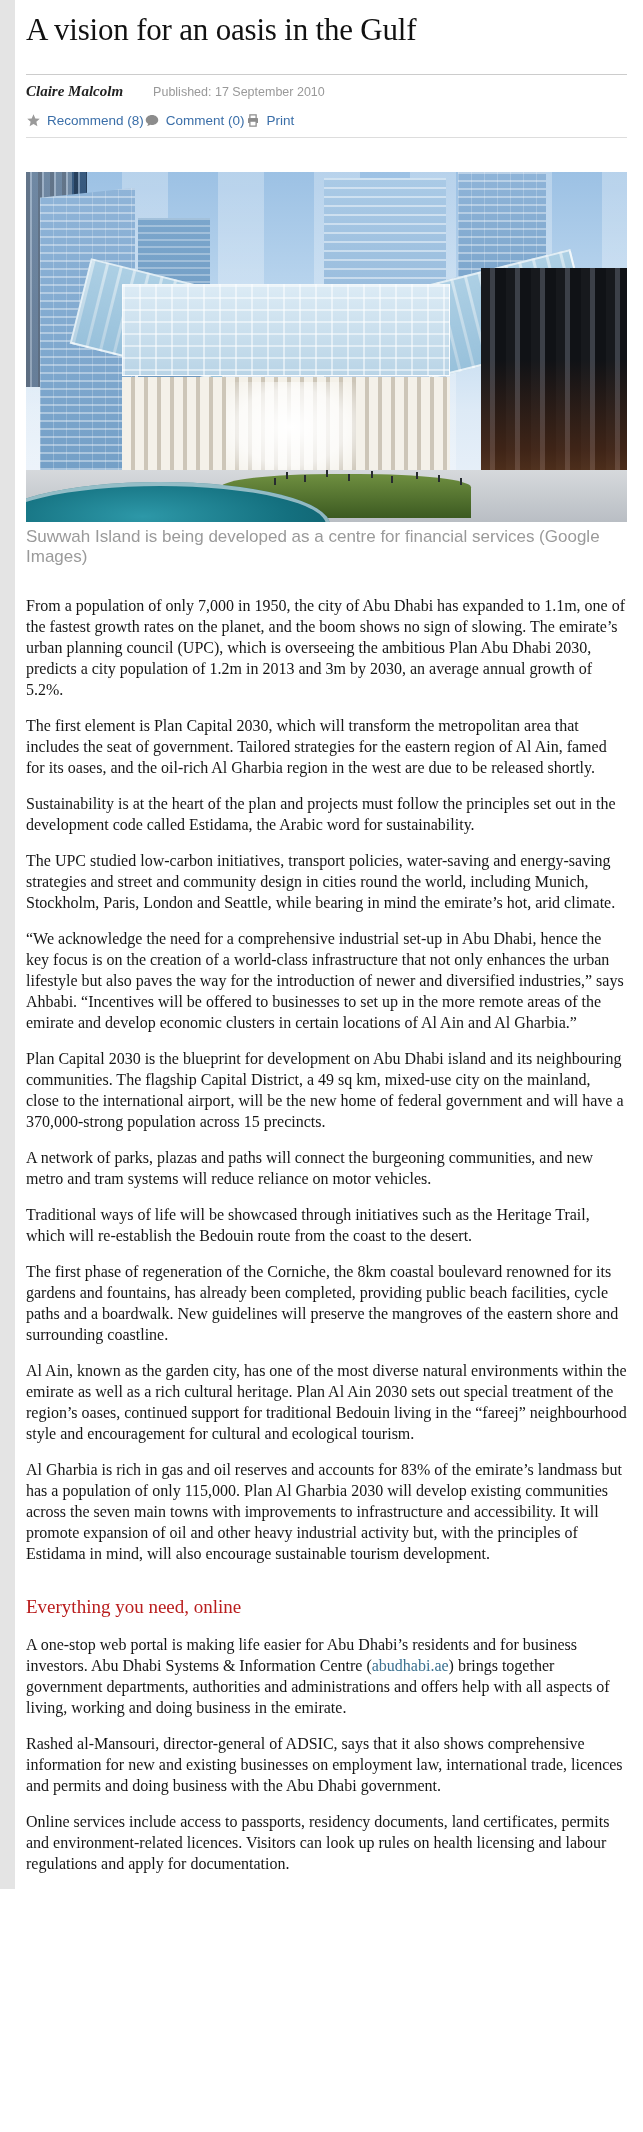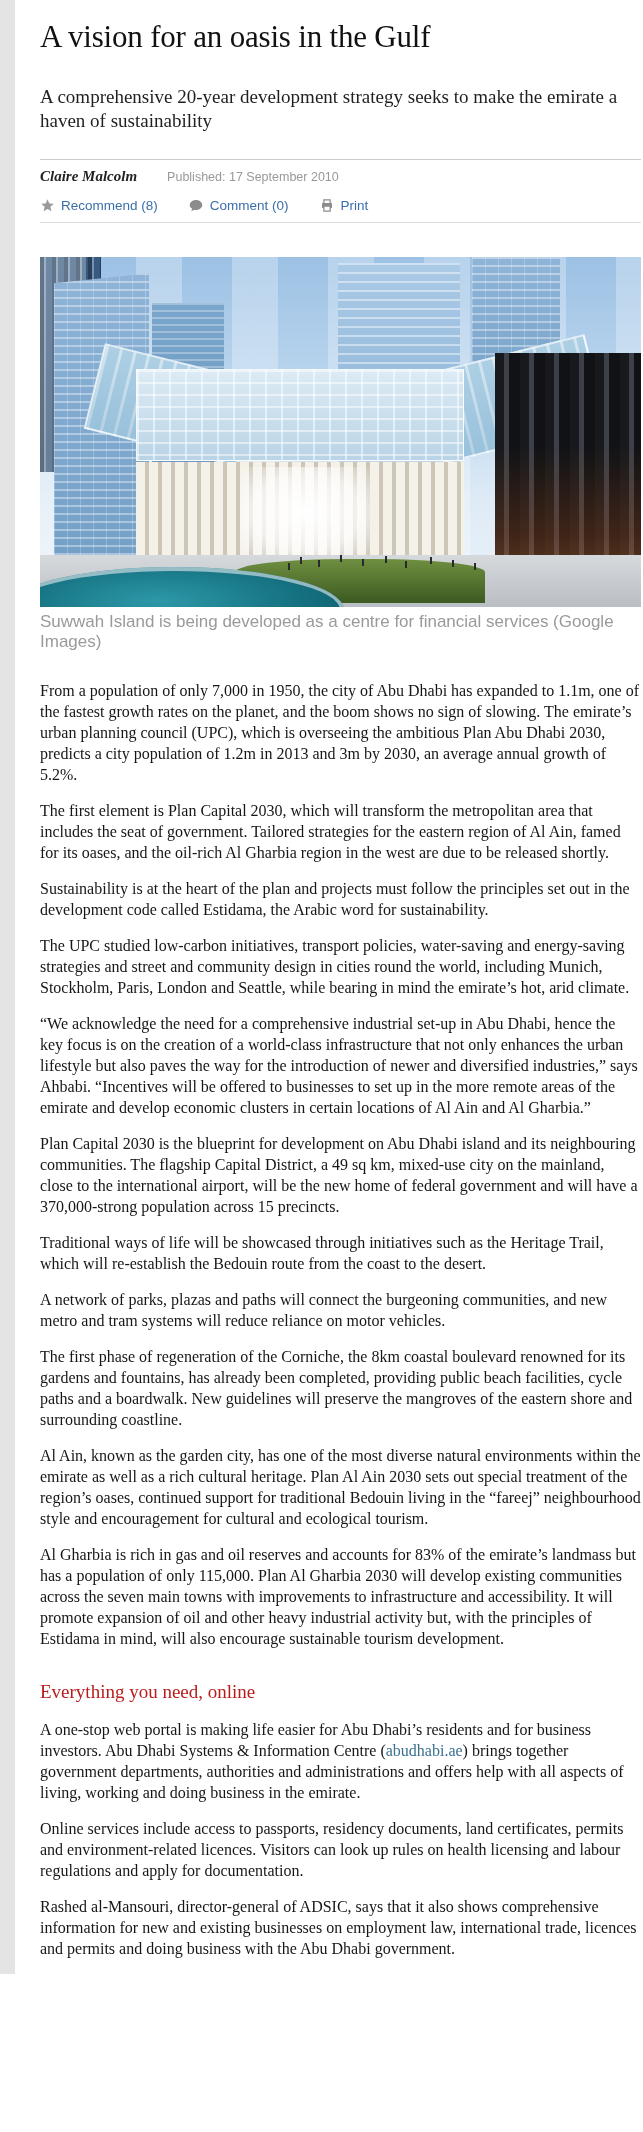--- a/index.html
+++ b/index.html
@@ -7,40 +7,40 @@
   body {
     width:643px;
     font-family:"Liberation Serif", serif;
     color:#1a1a1a;
     position:relative;
   }
   .left-strip {
     position:absolute; left:0; top:0; width:15px; height:100%;
     background:#e4e4e4;
   }
-  .content { margin-left:40px; width:601px; padding-top:19px; }
+  .content { margin-left:26px; width:601px; padding-top:12px; }
 
   h1.headline {
     font-size:31px; font-weight:400; color:#111; letter-spacing:-0.2px;
     line-height:1.15;
   }
   p.subtitle {
     margin-top:30px; font-size:19px; line-height:1.28; color:#1f1f1f;
     font-weight:400; width:580px;
   }
   .byline-rule { margin-top:26px; border-top:1px solid #cccccc; }
   .byline-row {
     margin-top:8px; display:flex; align-items:baseline; gap:30px;
   }
   .author { font-style:italic; font-weight:700; font-size:15px; color:#222; }
   .published {
     font-family:"Liberation Sans", sans-serif; font-size:12.5px; color:#999999;
   }
   .actions-row {
-    margin-top:13px; display:flex; align-items:center; gap:30px;
+    margin-top:13px; display:flex; align-items:center; 
     font-family:"Liberation Sans", sans-serif; font-size:13.5px;
   }
   .action { display:flex; align-items:center; gap:6px; text-decoration:none; cursor:pointer; }
   .action span.lbl { color:#3a6ea8; }
   .action svg { display:block; }
   .actions-rule { margin-top:9px; border-top:1px solid #dddddd; }
 
   
   .hero {
     margin-top:34px; position:relative; width:601px; height:350px;
@@ -141,21 +141,20 @@
 </style>
 </head>
 <body>
 
 <div class="left-strip"></div>
 
 <div class="content">
 
   <h1 class="headline">A vision for an oasis in the Gulf</h1>
 
-  <p class="subtitle">A comprehensive 20-year development strategy seeks to make the emirate a haven of sustainability</p>
 
   <div class="byline-rule"></div>
 
   <div class="byline-row">
     <span class="author">Claire Malcolm</span>
     <span class="published">Published: 17 September 2010</span>
   </div>
 
   <div class="actions-row">
     <a class="action">
@@ -219,28 +218,28 @@
 
   <div class="caption">Suwwah Island is being developed as a centre for financial services (Google Images)</div>
 
   <div class="article-body">
       <p class="body-para">From a population of only 7,000 in 1950, the city of Abu Dhabi has expanded to 1.1m, one of the fastest growth rates on the planet, and the boom shows no sign of slowing. The emirate’s urban planning council (UPC), which is overseeing the ambitious Plan Abu Dhabi 2030, predicts a city population of 1.2m in 2013 and 3m by 2030, an average annual growth of 5.2%.</p>
       <p class="body-para">The first element is Plan Capital 2030, which will transform the metropolitan area that includes the seat of government. Tailored strategies for the eastern region of Al Ain, famed for its oases, and the oil-rich Al Gharbia region in the west are due to be released shortly.</p>
       <p class="body-para">Sustainability is at the heart of the plan and projects must follow the principles set out in the development code called Estidama, the Arabic word for sustainability.</p>
       <p class="body-para">The UPC studied low-carbon initiatives, transport policies, water-saving and energy-saving strategies and street and community design in cities round the world, including Munich, Stockholm, Paris, London and Seattle, while bearing in mind the emirate’s hot, arid climate.</p>
       <p class="body-para">“We acknowledge the need for a comprehensive industrial set-up in Abu Dhabi, hence the key focus is on the creation of a world-class infrastructure that not only enhances the urban lifestyle but also paves the way for the introduction of newer and diversified industries,” says Ahbabi. “Incentives will be offered to businesses to set up in the more remote areas of the emirate and develop economic clusters in certain locations of Al Ain and Al Gharbia.”</p>
       <p class="body-para">Plan Capital 2030 is the blueprint for development on Abu Dhabi island and its neighbouring communities. The flagship Capital District, a 49 sq km, mixed-use city on the mainland, close to the international airport, will be the new home of federal government and will have a 370,000-strong population across 15 precincts.</p>
+      <p class="body-para">A network of parks, plazas and paths will connect the burgeoning communities, and new metro and tram systems will reduce reliance on motor vehicles.</p>
       <p class="body-para">Traditional ways of life will be showcased through initiatives such as the Heritage Trail, which will re-establish the Bedouin route from the coast to the desert.</p>
-      <p class="body-para">A network of parks, plazas and paths will connect the burgeoning communities, and new metro and tram systems will reduce reliance on motor vehicles.</p>
       <p class="body-para">The first phase of regeneration of the Corniche, the 8km coastal boulevard renowned for its gardens and fountains, has already been completed, providing public beach facilities, cycle paths and a boardwalk. New guidelines will preserve the mangroves of the eastern shore and surrounding coastline.</p>
       <p class="body-para">Al Ain, known as the garden city, has one of the most diverse natural environments within the emirate as well as a rich cultural heritage. Plan Al Ain 2030 sets out special treatment of the region’s oases, continued support for traditional Bedouin living in the “fareej” neighbourhood style and encouragement for cultural and ecological tourism.</p>
       <p class="body-para">Al Gharbia is rich in gas and oil reserves and accounts for 83% of the emirate’s landmass but has a population of only 115,000. Plan Al Gharbia 2030 will develop existing communities across the seven main towns with improvements to infrastructure and accessibility. It will promote expansion of oil and other heavy industrial activity but, with the principles of Estidama in mind, will also encourage sustainable tourism development.</p>
     </div>
 
   <h2 class="section-heading">Everything you need, online</h2>
 
   <div class="section-body">
       <p class="body-para">A one-stop web portal is making life easier for Abu Dhabi’s residents and for business investors. Abu Dhabi Systems &amp; Information Centre (<a class="inline-link" href="#">abudhabi.ae</a>) brings together government departments, authorities and administrations and offers help with all aspects of living, working and doing business in the emirate.</p>
+      <p class="body-para">Rashed al-Mansouri, director-general of ADSIC, says that it also shows comprehensive information for new and existing businesses on employment law, international trade, licences and permits and doing business with the Abu Dhabi government.</p>
       <p class="body-para">Online services include access to passports, residency documents, land certificates, permits and environment-related licences. Visitors can look up rules on health licensing and labour regulations and apply for documentation.</p>
-      <p class="body-para">Rashed al-Mansouri, director-general of ADSIC, says that it also shows comprehensive information for new and existing businesses on employment law, international trade, licences and permits and doing business with the Abu Dhabi government.</p>
     </div>
 
 </div>
 
 </body></html>

